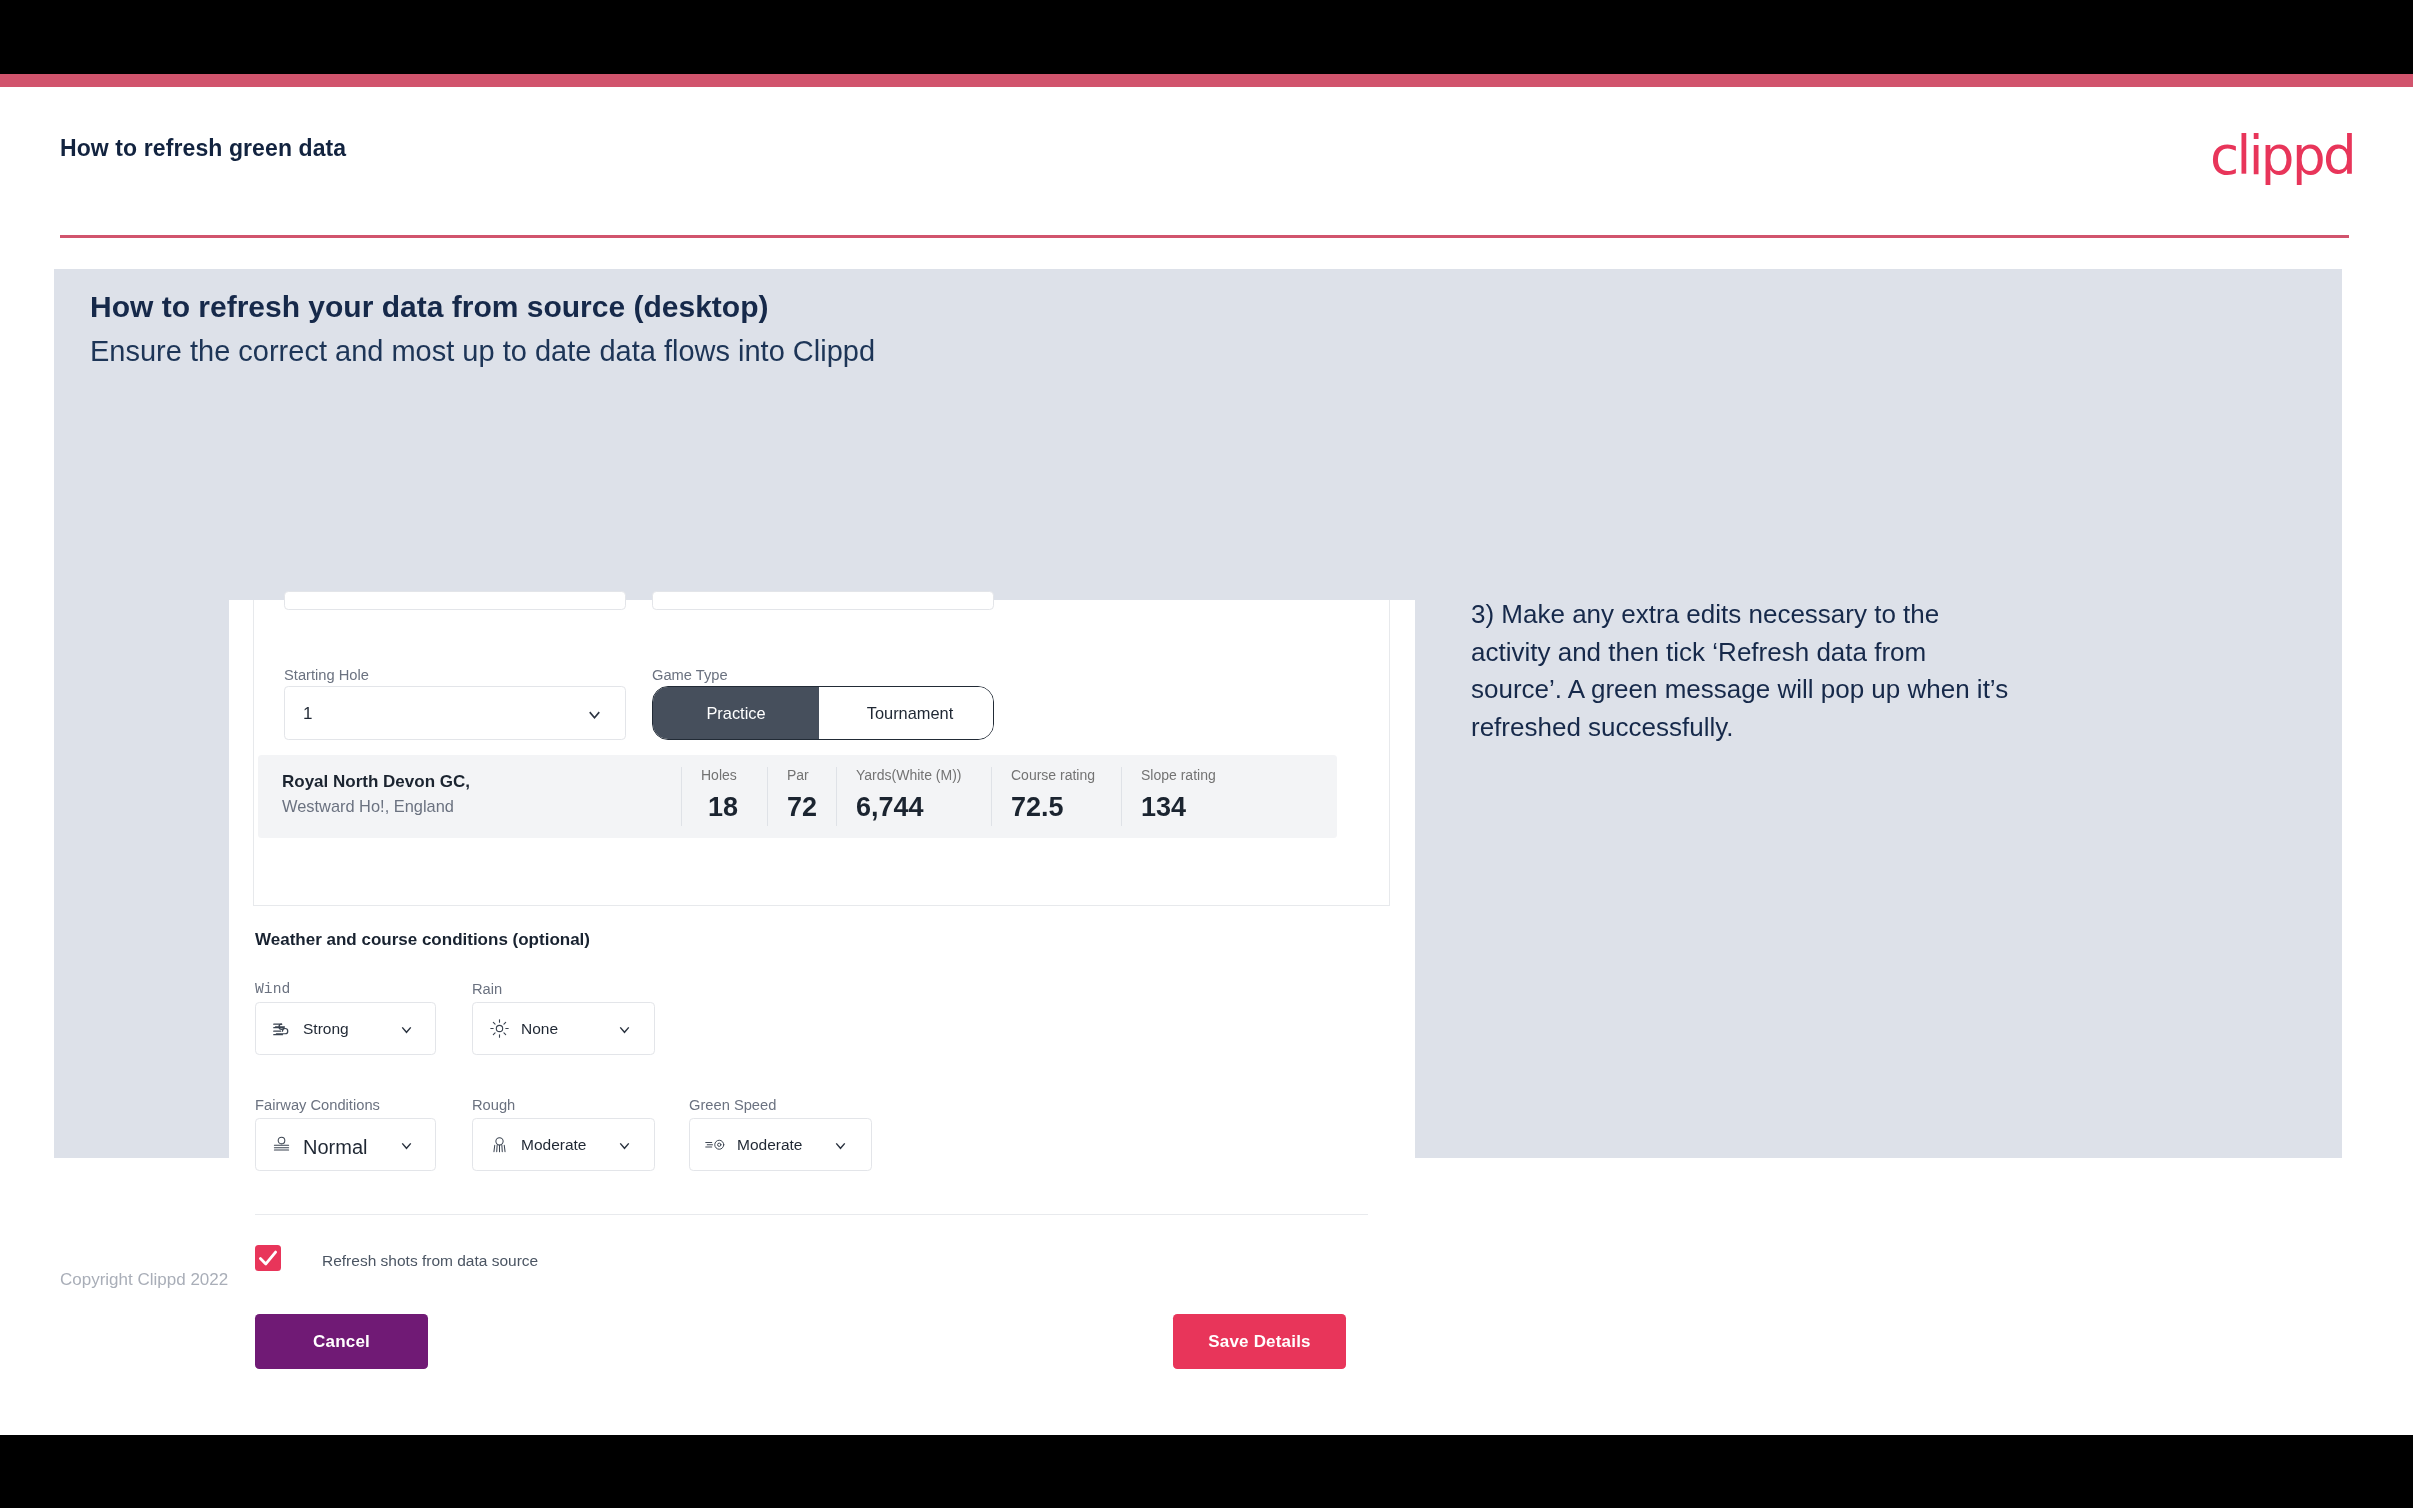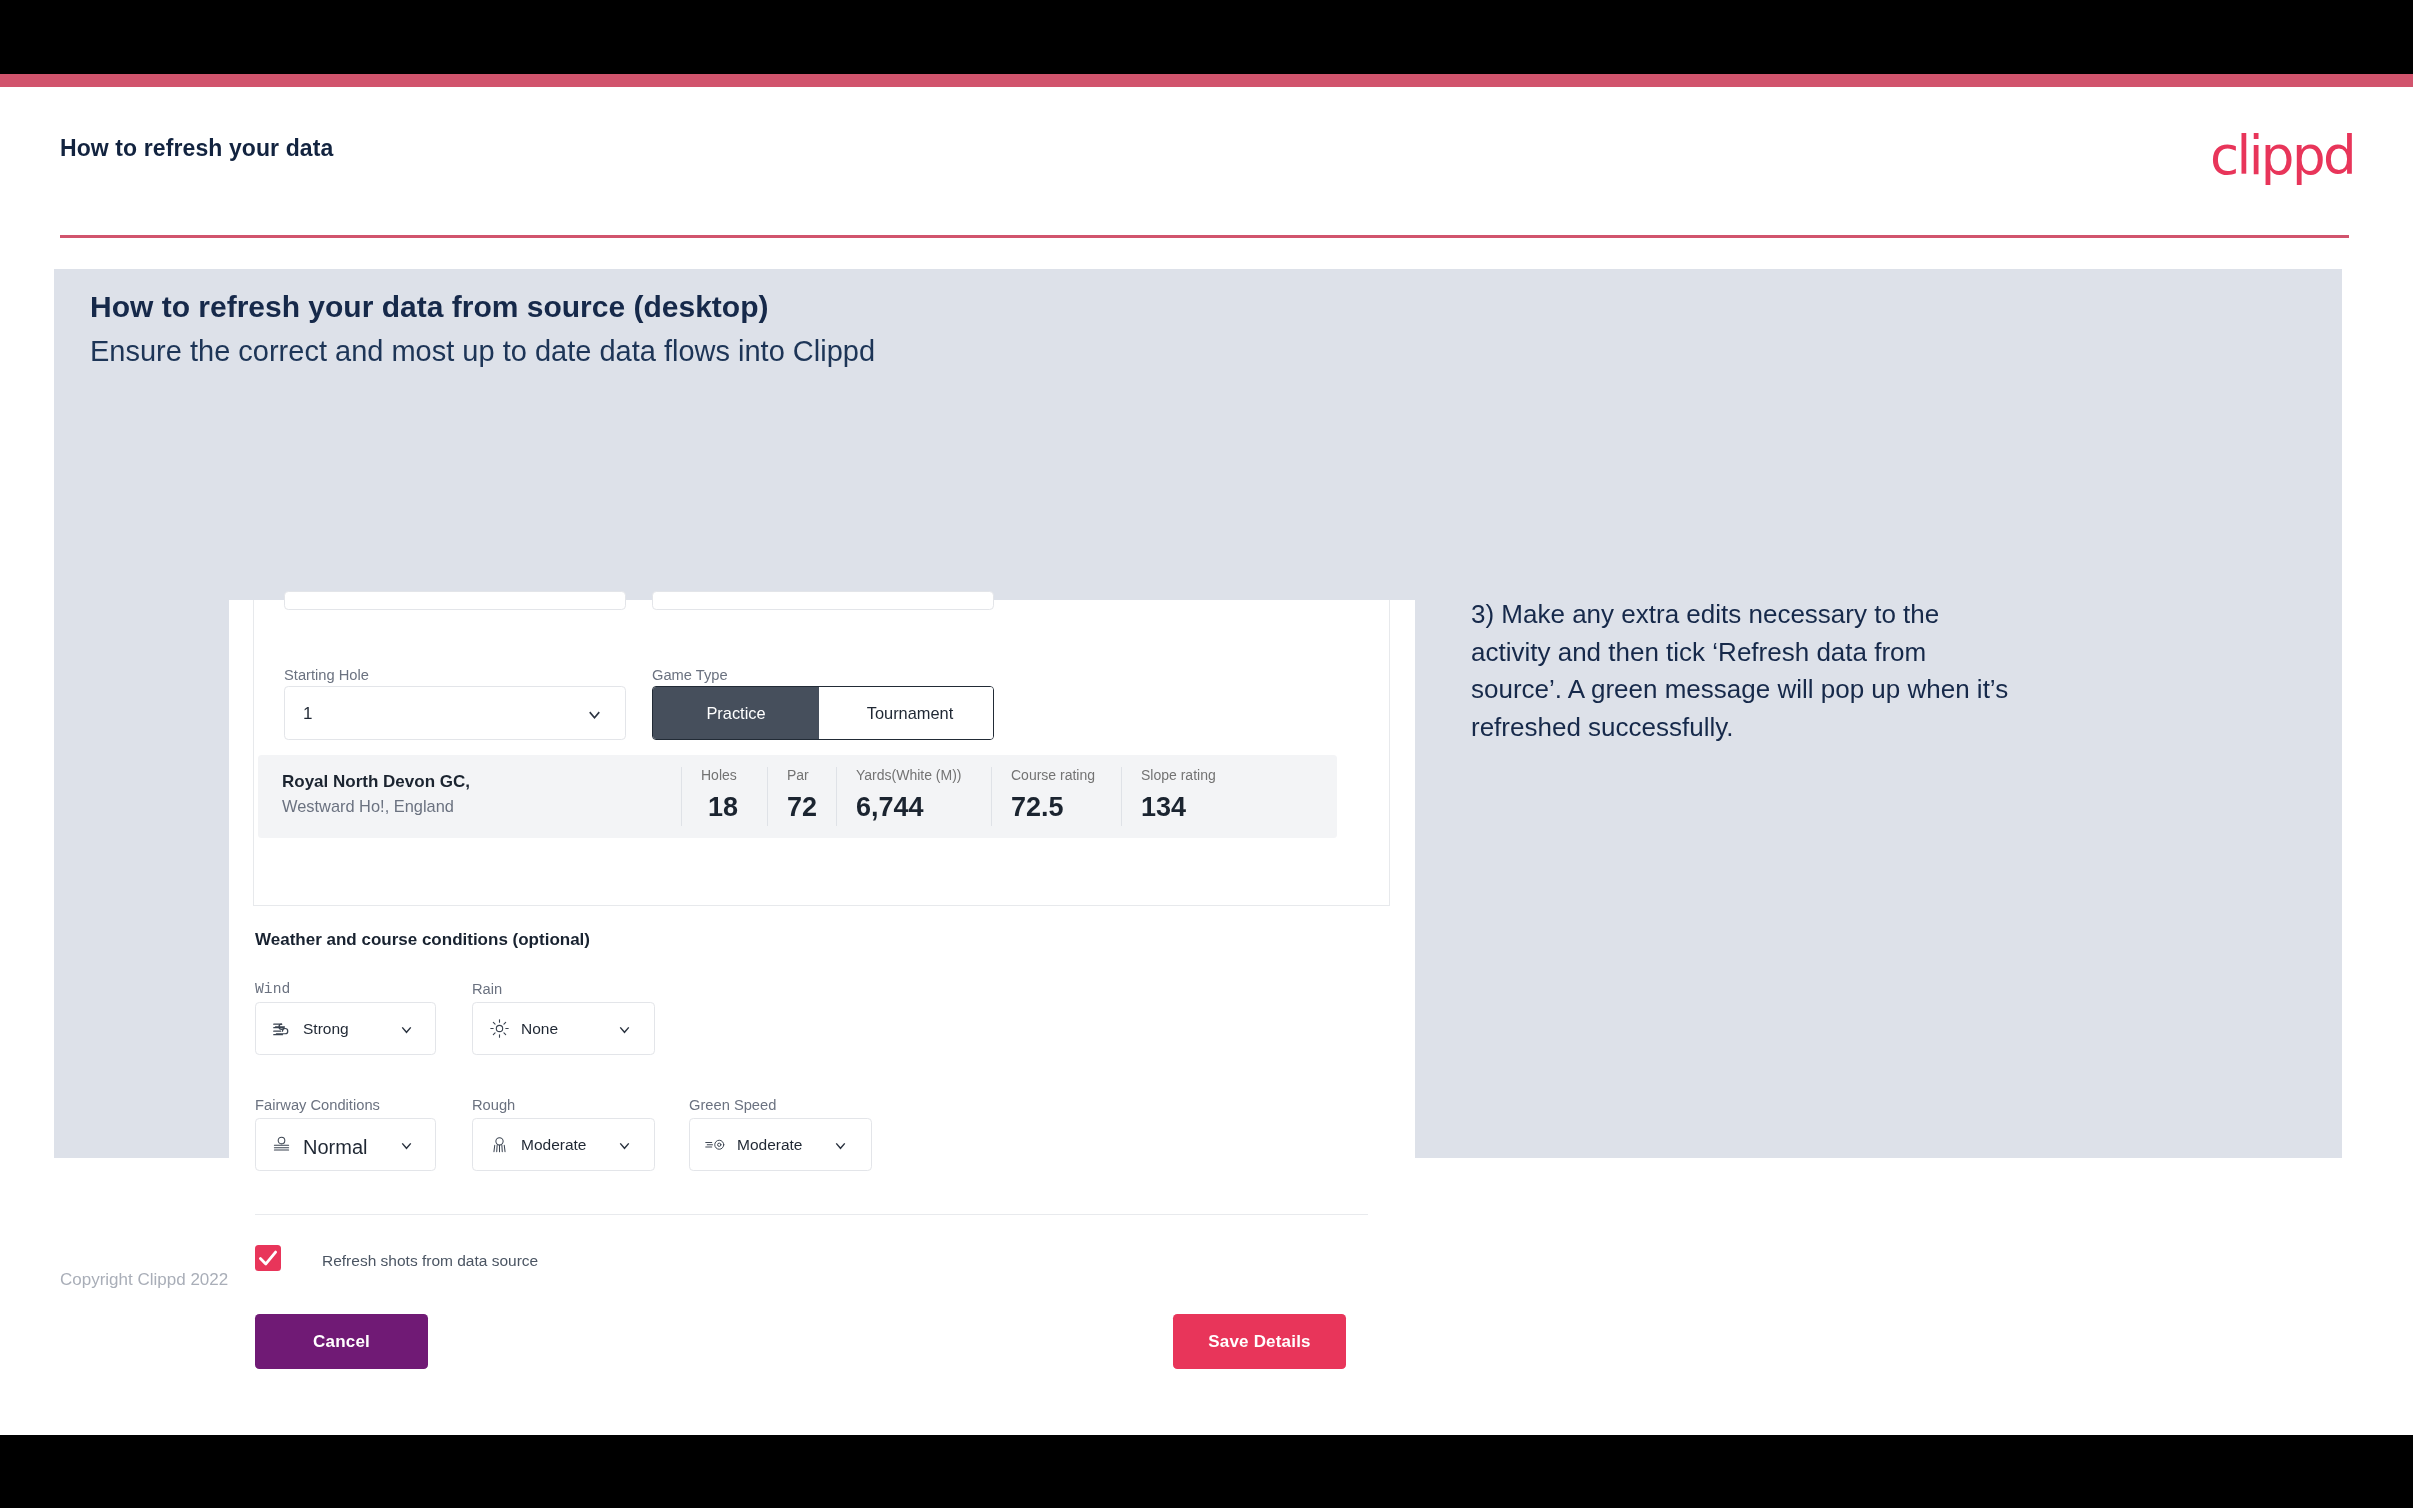--- a/index.html
+++ b/index.html
@@ -98,21 +98,21 @@
 
   
   .cut-input {
     position:absolute; top:-8.6px; height:19px;
     background:#fff; border:0.9px solid #e3e5e9; border-radius:4.3px;
   }
 
   
   .seg {
     position:absolute;
-    display:flex; border:0.9px solid #222b36; border-radius:4px; overflow:hidden;gap:8px;
+    display:flex; border:0.9px solid #222b36; border-radius:16px; overflow:hidden;gap:8px;
   }
   .seg-btn {
     display:flex; align-items:center; justify-content:center;
     font-size:16.4px; height:100%;
   }
   .seg-btn.active { background:#464f5c; color:#fff; }
   .seg-btn.inactive { background:#fff; color:#1f2733; }
 
   
   .course-card {
@@ -172,21 +172,21 @@
 </style>
 </head>
 <body>
 
 <div class="bar-top-black"></div>
 <div class="bar-top-pink"></div>
 <div class="bar-bottom-black"></div>
 
 <div class="slide">
 
-  <div class="slide-header-title">How to refresh your data</div>
+  <div class="slide-header-title">How to refresh green data</div>
 
   <div class="logo">clippd</div>
 
   <div class="slide-header-rule"></div>
 
   <div class="panel">
 
     <div class="panel-title">How to refresh your data from source (desktop)</div>
     <div class="panel-subtitle">Ensure the correct and most up to date data flows into Clippd</div>
   </div>

